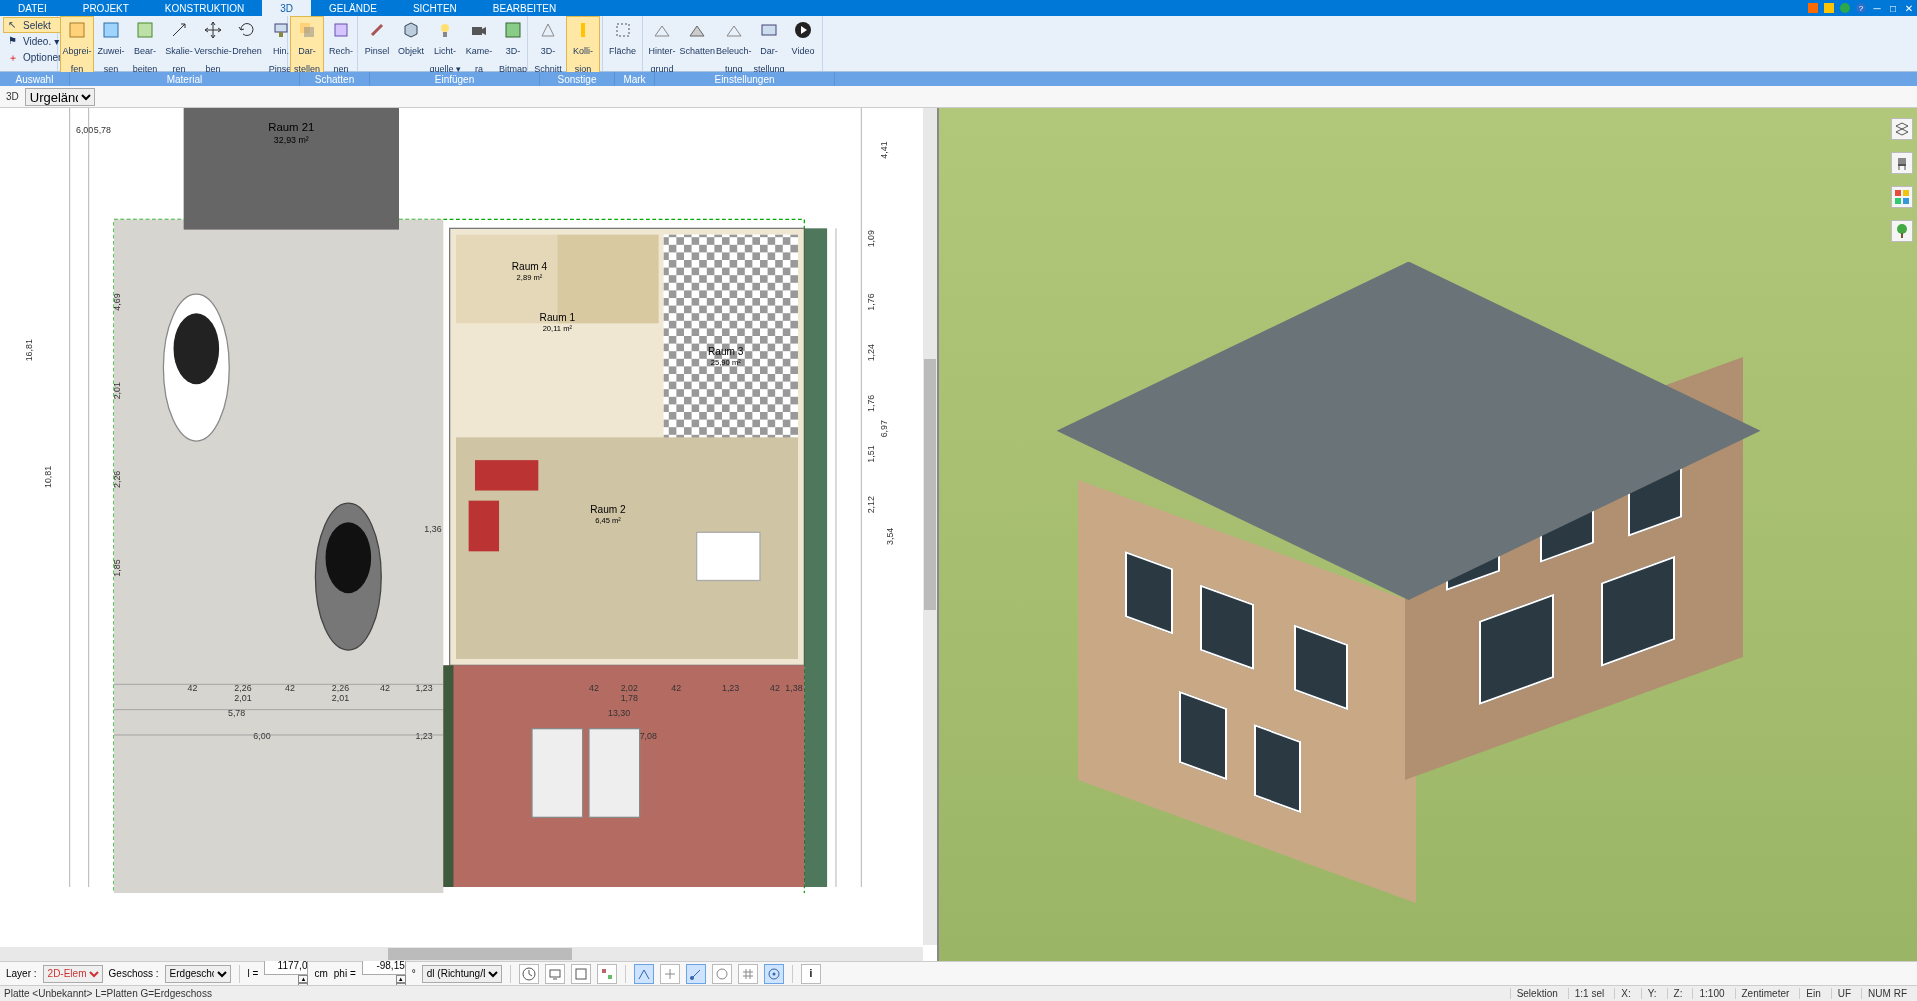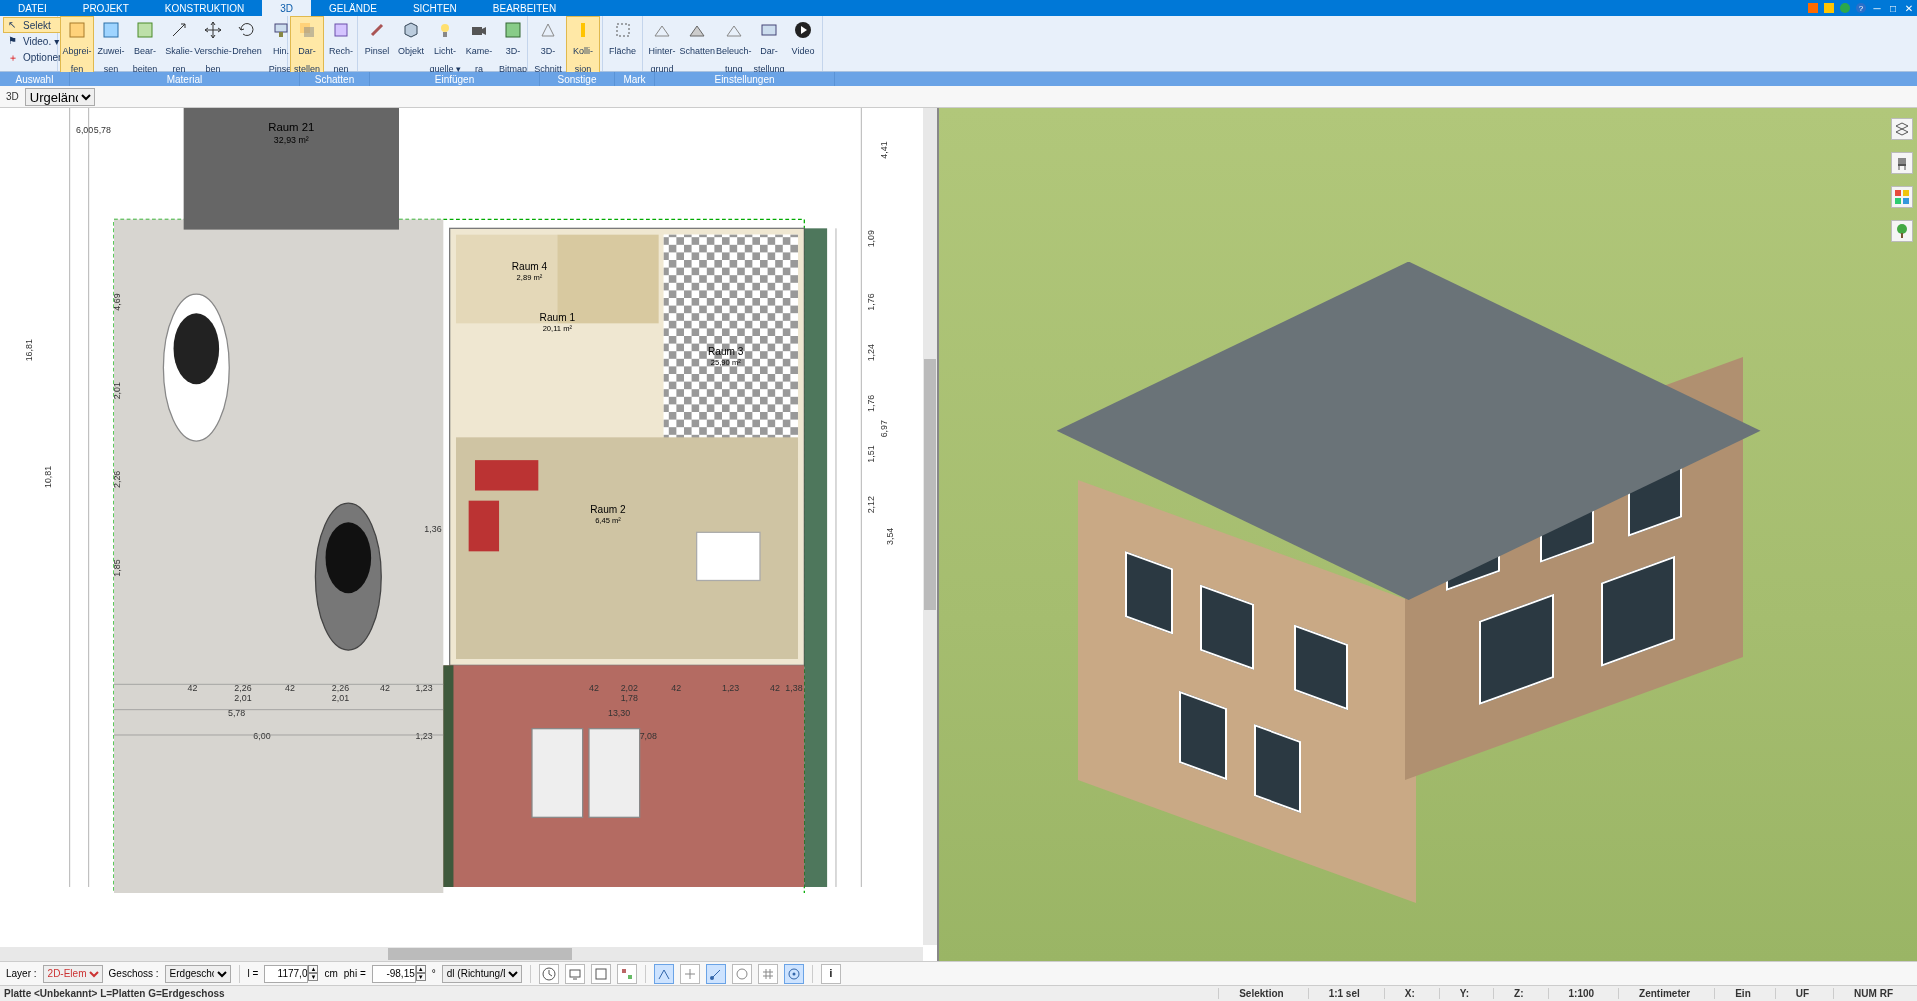--- a/index.html
+++ b/index.html
@@ -51,32 +51,32 @@
 .sky { position: absolute; inset: 0; background: linear-gradient(#b1c77a 0%, #a5bd6f 60%, #9ab565 100%); }
 .house { position: absolute; left: 12%; top: 18%; width: 72%; height: 64%; }
 .roof { position: absolute; left: 0; top: 0; width: 100%; height: 62%; background: #6a7378; clip-path: polygon(50% 0, 100% 50%, 50% 100%, 0 50%); }
 .wall-front { position: absolute; left: 3%; top: 40%; width: 48%; height: 55%; background: #c9a985; transform: skewY(20deg); transform-origin: top left; }
 .wall-side { position: absolute; left: 49.5%; top: 40%; width: 48%; height: 55%; background: #b09070; transform: skewY(-20deg); transform-origin: top left; }
 .win { position: absolute; background: #2b3942; border: 2px solid #fff; }
 
 
 .bottom-bar { display: flex; align-items: center; height: 24px; padding: 0 6px; gap: 6px; background: #f7f7f7; border-top: 1px solid #ccc; font-size: 10px; }
 .bottom-bar select, .bottom-bar input { font-size: 10px; height: 18px; border: 1px solid #aaa; }
-.bottom-bar .num-wrap { display: flex; align-items: flex-start; }
+.bottom-bar .num-wrap { display: flex; align-items: flex-end; flex-direction: column; }
 .bottom-bar .num-wrap input { width: 44px; text-align: right; }
 .bottom-bar .spin { display: flex; flex-direction: column; }
 .bottom-bar .spin div { width: 10px; height: 8px; border: 1px solid #888; font-size: 6px; line-height: 6px; text-align: center; cursor: pointer; }
 .bottom-bar .tb-btn { width: 20px; height: 20px; border: 1px solid #bbb; background: #fff; display: flex; align-items: center; justify-content: center; cursor: pointer; }
 .bottom-bar .tb-btn.active { background: #cde3ff; border-color: #6aa3e6; }
 .bottom-bar .sep { width: 1px; height: 18px; background: #ccc; margin: 0 2px; }
 
 
-.status-bar { display: flex; align-items: center; height: 16px; padding: 0 4px; background: #eee; border-top: 1px solid #ccc; font-size: 10px; color: #333; gap: 4px; font-weight: bold; }
+.status-bar { display: flex; align-items: center; height: 16px; padding: 0 4px; background: #eee; border-top: 1px solid #ccc; font-size: 10px; color: #333; gap: 4px; }
 .status-bar .sflex { flex: 1; }
-.status-bar .scell { padding: 0 20px; border-left: 1px solid #ccc; }
+.status-bar .scell { padding: 0 6px; border-left: 1px solid #ccc; }
 
 
 .scroll-v { position: absolute; right: 0; top: 0; bottom: 16px; width: 14px; background: #e8e8e8; }
 .scroll-v .thumb { position: absolute; left: 1px; right: 1px; top: 30%; height: 30%; background: #bbb; }
 .scroll-h { position: absolute; left: 0; right: 14px; bottom: 0; height: 14px; background: #e8e8e8; }
 .scroll-h .thumb { position: absolute; top: 1px; bottom: 1px; left: 42%; width: 20%; background: #bbb; }
 </style>
 </head>
 <body>
 

